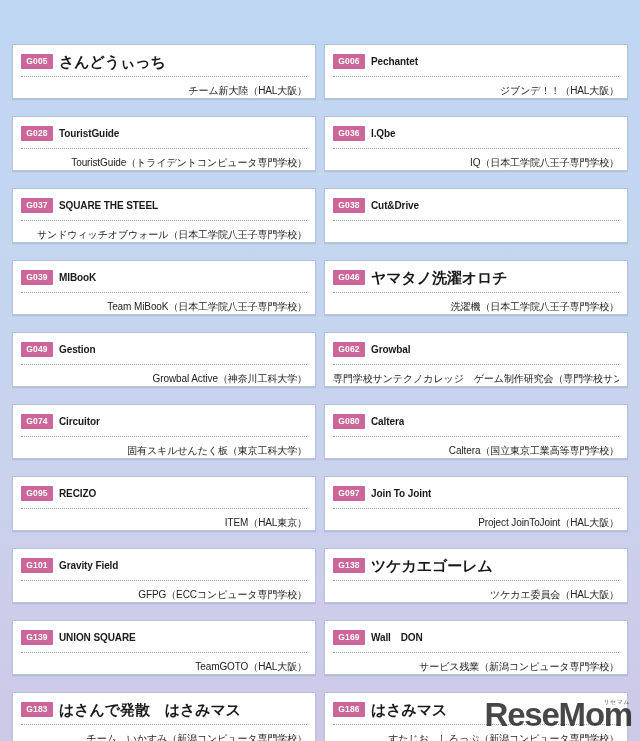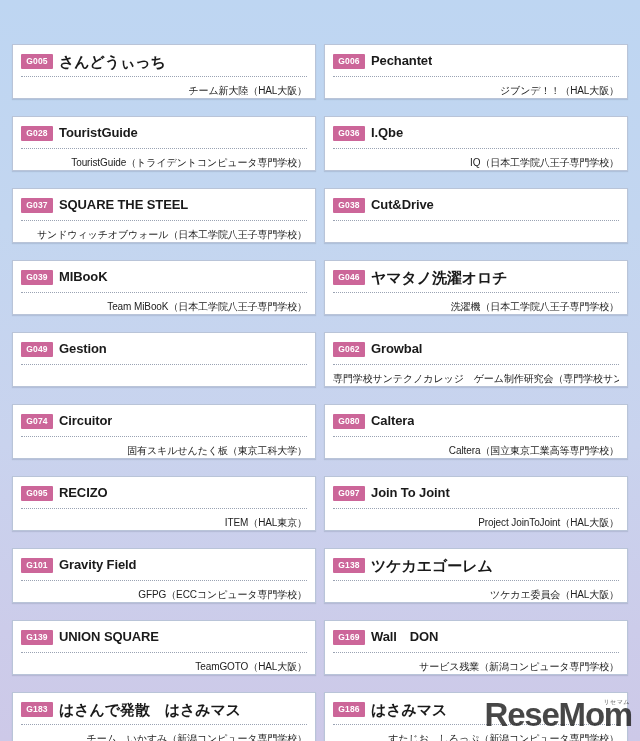--- a/index.html
+++ b/index.html
@@ -50,21 +50,21 @@
     letter-spacing: 0.2px;
     line-height: 1;
     padding: 3px 4px 3px 4px;
     border-radius: 1px;
     flex: 0 0 auto;
     min-width: 24px;
     text-align: center;
     font-family: "Liberation Sans", "DejaVu Sans", sans-serif;
   }
   .title {
-    font-size: 13px;
+    font-size: 10px;
     font-weight: bold;
     color: #1a1a1a;
     line-height: 1.15;
     white-space: nowrap;
     overflow: hidden;
     letter-spacing: -0.1px;
   }
   .title.jp {
     font-size: 15px;
   }
@@ -177,20 +177,21 @@
       </div>
       <div class="divider"></div>
       <div class="team">洗濯機（日本工学院八王子専門学校）</div>
     </div>
     <div class="card">
       <div class="card-head">
         <span class="badge">G049</span>
         <span class="title">Gestion</span>
       </div>
       <div class="divider"></div>
+      <div class="team">Growbal Active（神奈川工科大学）</div>
     </div>
     <div class="card">
       <div class="card-head">
         <span class="badge">G062</span>
         <span class="title">Growbal</span>
       </div>
       <div class="divider"></div>
       <div class="team">専門学校サンテクノカレッジ　ゲーム制作研究会（専門学校サンテクノカレッジ）</div>
     </div>
     <div class="card">

